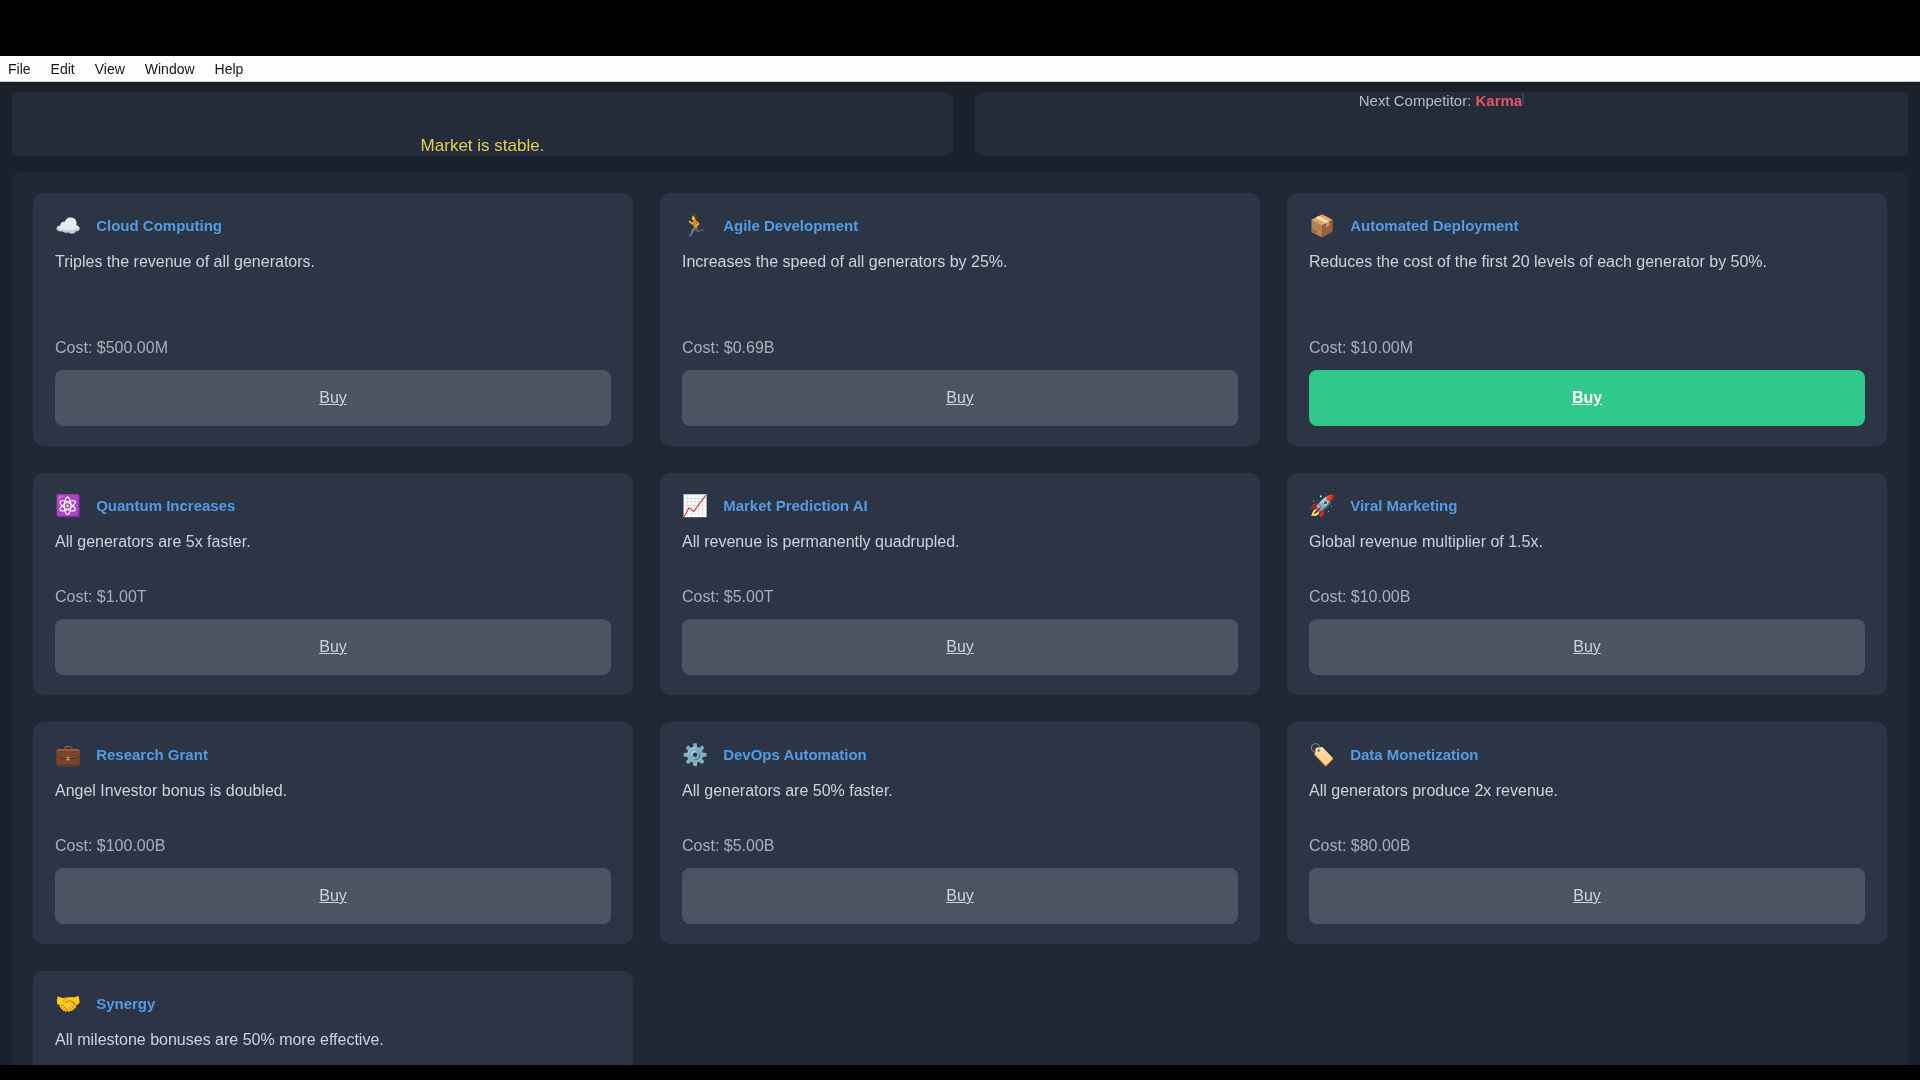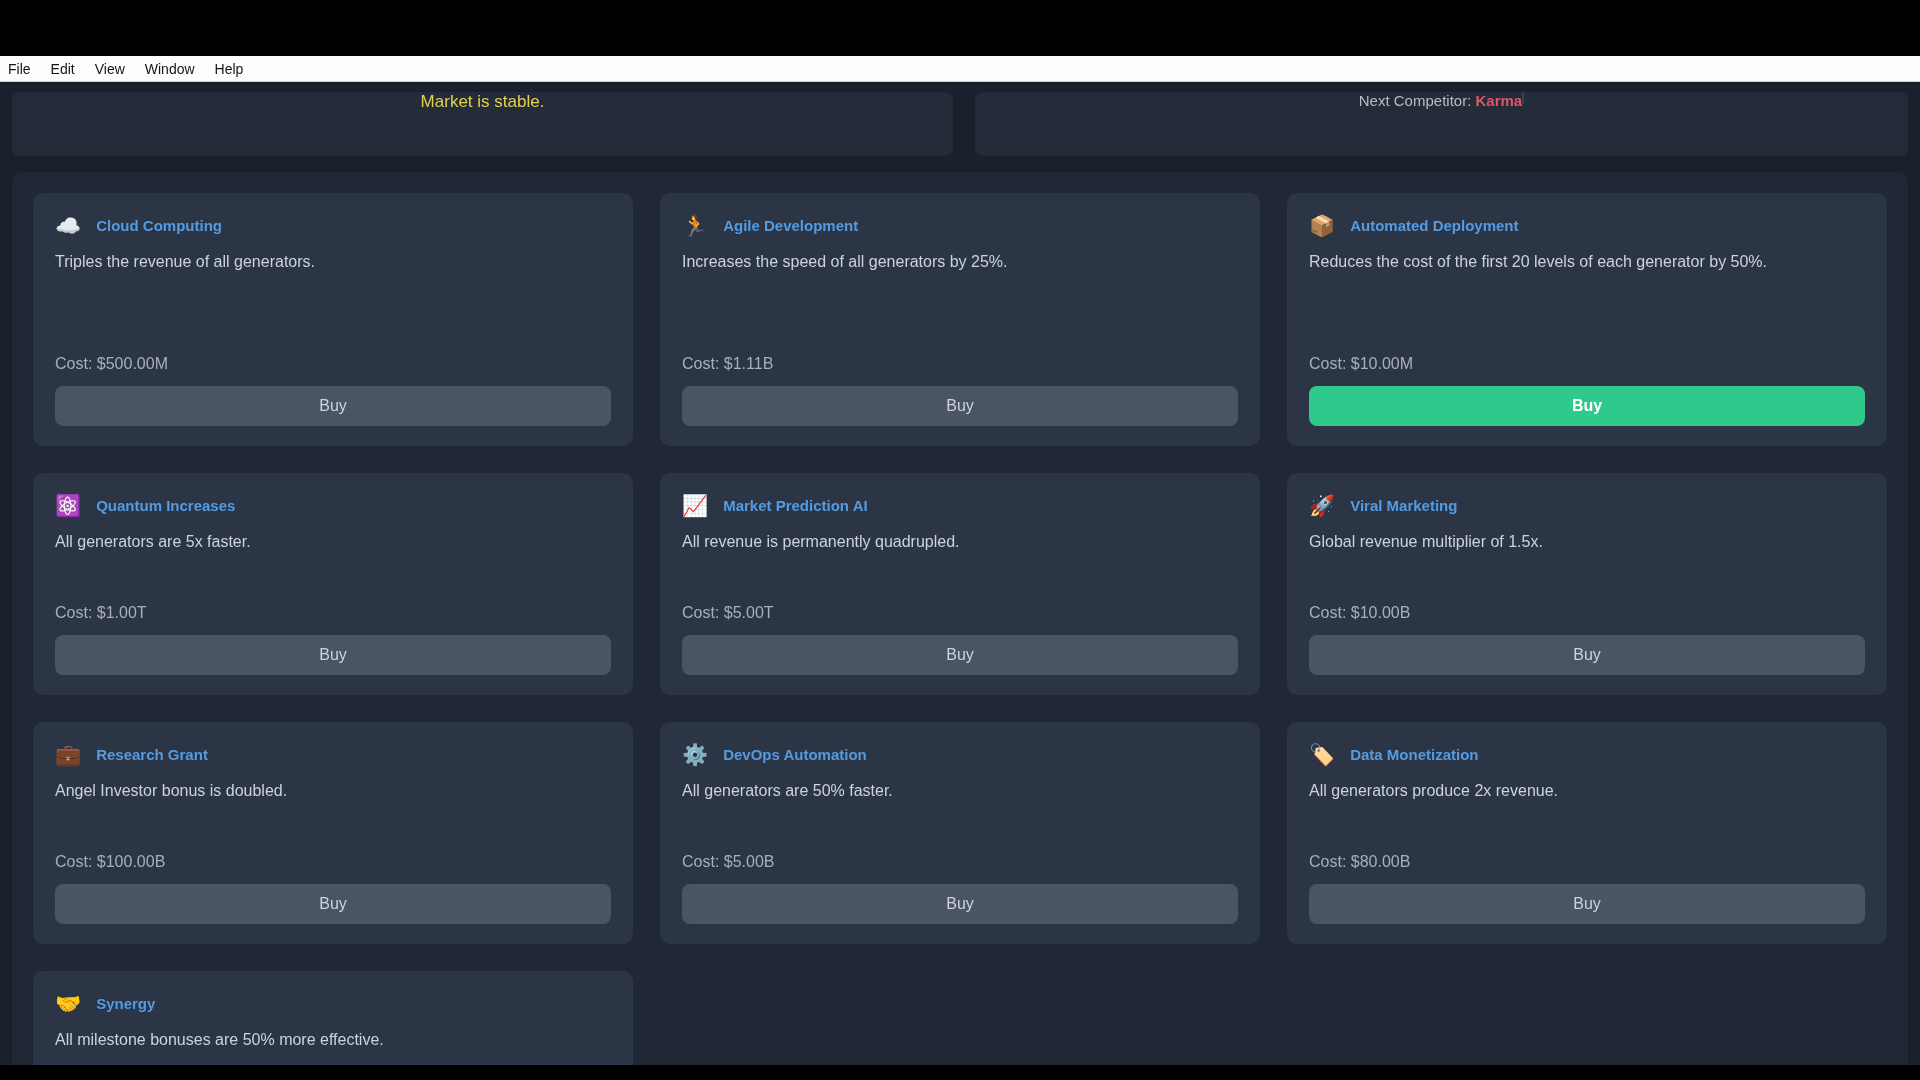--- a/index.html
+++ b/index.html
@@ -21,21 +21,21 @@
   .menu-item { cursor: default; }
   .app {
     background: #1a212c;
     height: 1018px;
     padding: 10px 12px 0 12px;
   }
   .status-row { display: flex; gap: 22px; margin-bottom: 16px; }
   .status-panel { background: #242c39; border-radius: 8px; height: 64px; }
   .market-panel {
     flex: 0 0 941px;
-    display: flex; align-items: flex-start; justify-content: center;
+    display: flex; align-items: flex-end; justify-content: center;
     color: #e3cf4e; font-size: 17px;
   }
   .competitor-panel {
     flex: 1;
     display: flex; justify-content: center;
     padding: 0 12px;
   }
   .competitor-label { text-align: center; color: #b6bdc7; font-size: 15px; margin-bottom: 9px; }
   .competitor-name { color: #e25663; font-weight: bold; }
   .progress-track {
@@ -53,24 +53,24 @@
     min-height: 222px;
   }
   .card.row1 { min-height: 253px; }
   .card-header { display: flex; align-items: center; gap: 11px; margin-bottom: 12px; }
   .icon { font-size: 21px; line-height: 1; }
   .title { color: #539be2; font-size: 15px; font-weight: bold; margin: 4px; }
   .desc { color: #ccd3dc; font-size: 16px; margin: 0 0 8px 0; line-height: 1.55; }
   .spacer { flex: 1; }
   .cost { color: #a8afbb; font-size: 16px; margin-bottom: 13px; }
   .buy-btn {
-    height: 40px; border: none; border-radius: 8px;
+    height: 56px; border: none; border-radius: 8px;
     background: #4a5463; color: #ccd3dd;
     font-size: 16px; font-family: inherit;
-    cursor: pointer; width: 100%;
+    cursor: pointer; width: 100%; text-decoration: underline;
   }
   .buy-btn.affordable { background: #2fc98c; color: #ffffff; font-weight: bold; }
   .bottom-black { position: fixed; left: 0; bottom: 0; width: 1920px; height: 15px; background: #000; }
 </style>
 </head>
 <body>
 
 <div class="top-black"></div>
 
 <div class="menu-bar">
@@ -111,21 +111,21 @@
         <button class="buy-btn">Buy</button>
       </div>
 
       <div class="card row1">
         <div class="card-header">
           <span class="icon">🏃</span>
           <h2 class="title">Agile Development</h2>
         </div>
         <p class="desc">Increases the speed of all generators by 25%.</p>
         <div class="spacer"></div>
-        <div class="cost">Cost: $1.11B</div>
+        <div class="cost">Cost: $0.69B</div>
         <button class="buy-btn">Buy</button>
       </div>
 
       <div class="card row1">
         <div class="card-header">
           <span class="icon">📦</span>
           <h2 class="title">Automated Deployment</h2>
         </div>
         <p class="desc">Reduces the cost of the first 20 levels of each generator by 50%.</p>
         <div class="spacer"></div>

